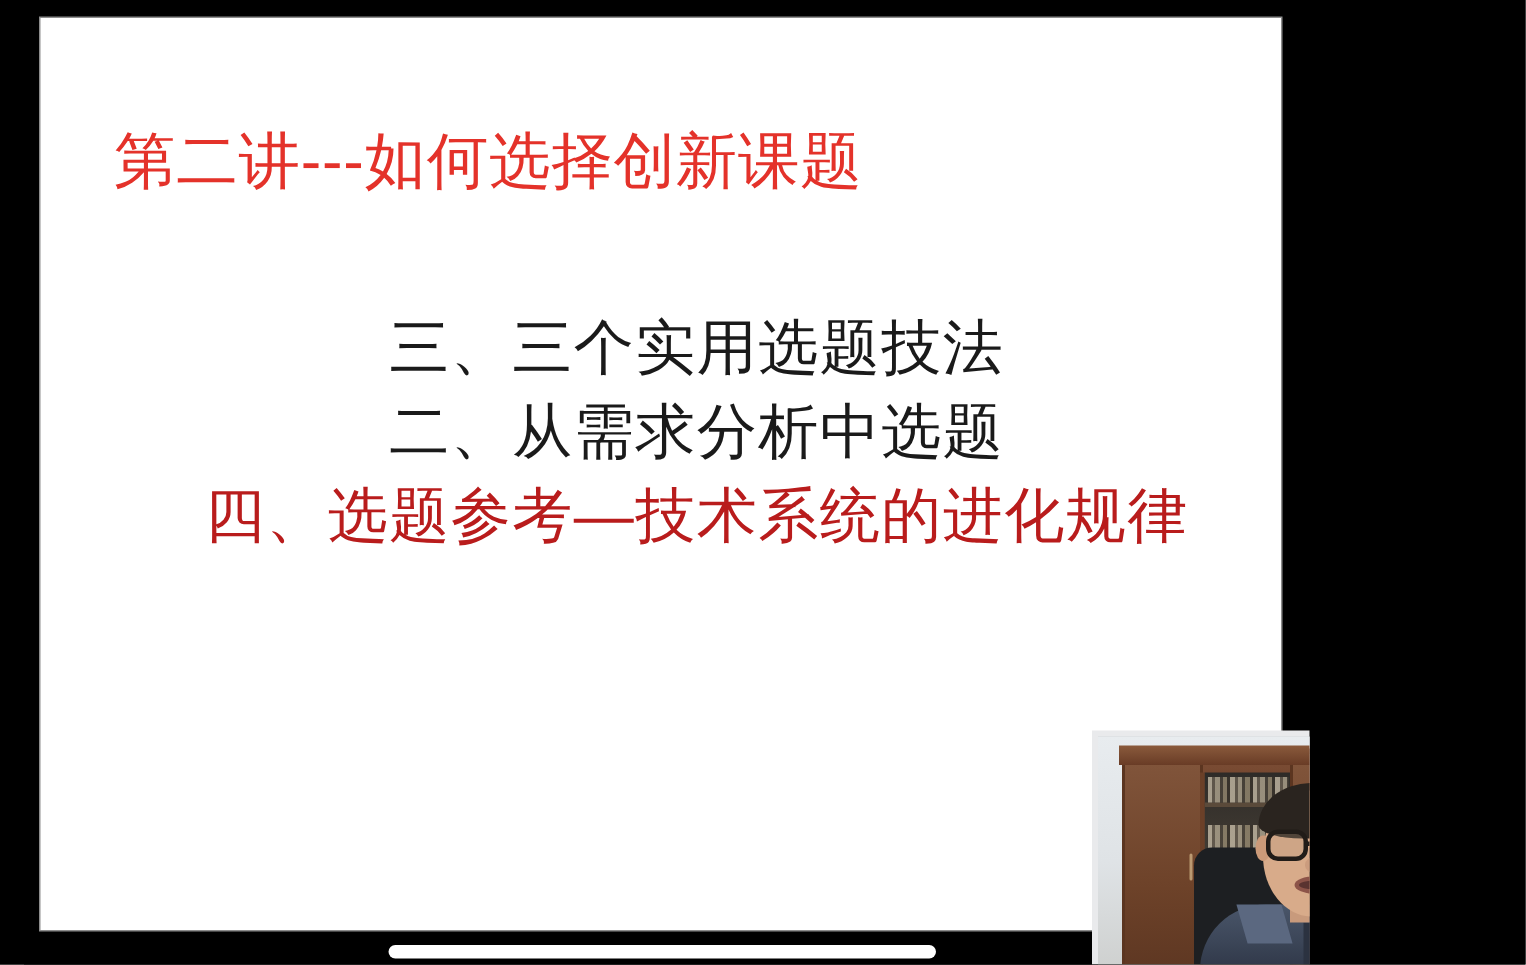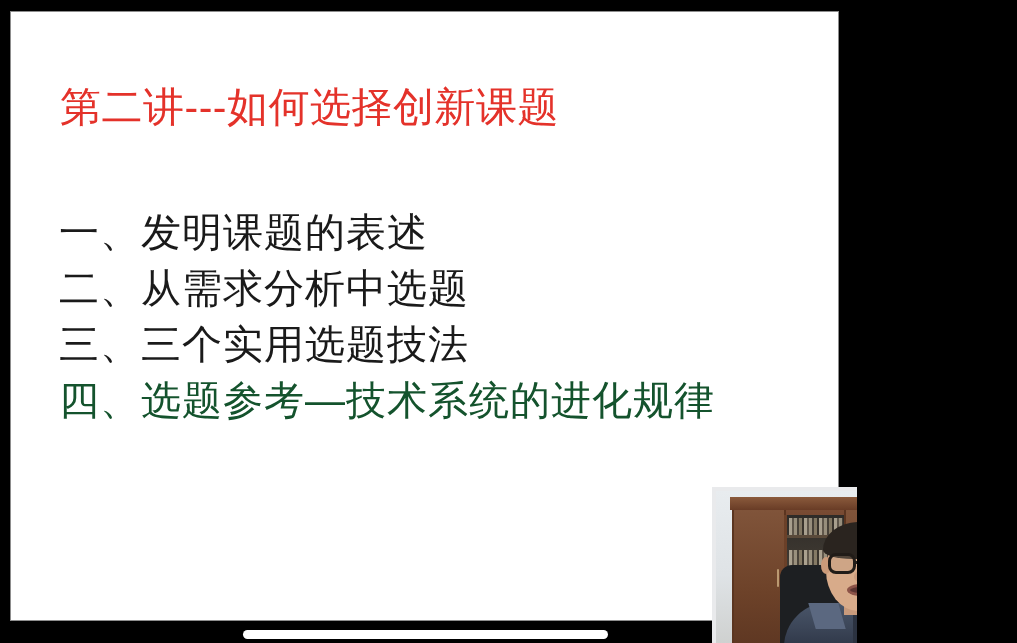--- a/index.html
+++ b/index.html
@@ -11,25 +11,26 @@
     width: 1017px;
     height: 643px;
     overflow: hidden;
     position: relative;
     font-family: "Liberation Sans", "DejaVu Sans", sans-serif;
   }
 
   
   #screen {
     position: absolute;
-    left: 0; top: 0;
+    left: 16px; top: 0;
     width: 857px;
     height: 643px;
     background: #000000;
     overflow: hidden;
+    text-align: center;
   }
 
   
   #slide {
     position: absolute;
     left: 11px;
     top: 12px;
     width: 827px;
     height: 608px;
     background: #ffffff;
@@ -369,34 +370,31 @@
 
 <div id="screen" style="background: rgb(0, 0, 0);">
 
   <div id="slide" style="background: rgb(255, 255, 255);">
     <div class="slide-inner">
 
       <div class="slide-title" style="color: rgb(228, 50, 42);">第二讲---如何选择创新课题</div>
 
       <div class="outline">
 
+
         <div class="outline-item" style="color: rgb(26, 26, 26);">
-          <span class="num">一、</span><span class="txt">发明课题的表述</span>
+          <span class="num">三、</span><span class="txt">三个实用选题技法</span>
         </div>
 
         <div class="outline-item" style="color: rgb(26, 26, 26);">
           <span class="num">二、</span><span class="txt">从需求分析中选题</span>
         </div>
 
-        <div class="outline-item" style="color: rgb(26, 26, 26);">
-          <span class="num">三、</span><span class="txt">三个实用选题技法</span>
-        </div>
-
-
-        <div class="outline-item" style="color: #14532d;">
+
+        <div class="outline-item" style="color: #b91c1c;">
           <span class="num">四、</span><span class="txt">选题参考—技术系统的进化规律</span>
         </div>
 
       </div>
     </div>
   </div>
 
   <div id="progress-track">
     <div id="progress-pill" style="background: rgb(255, 255, 255);"></div>
   </div>

